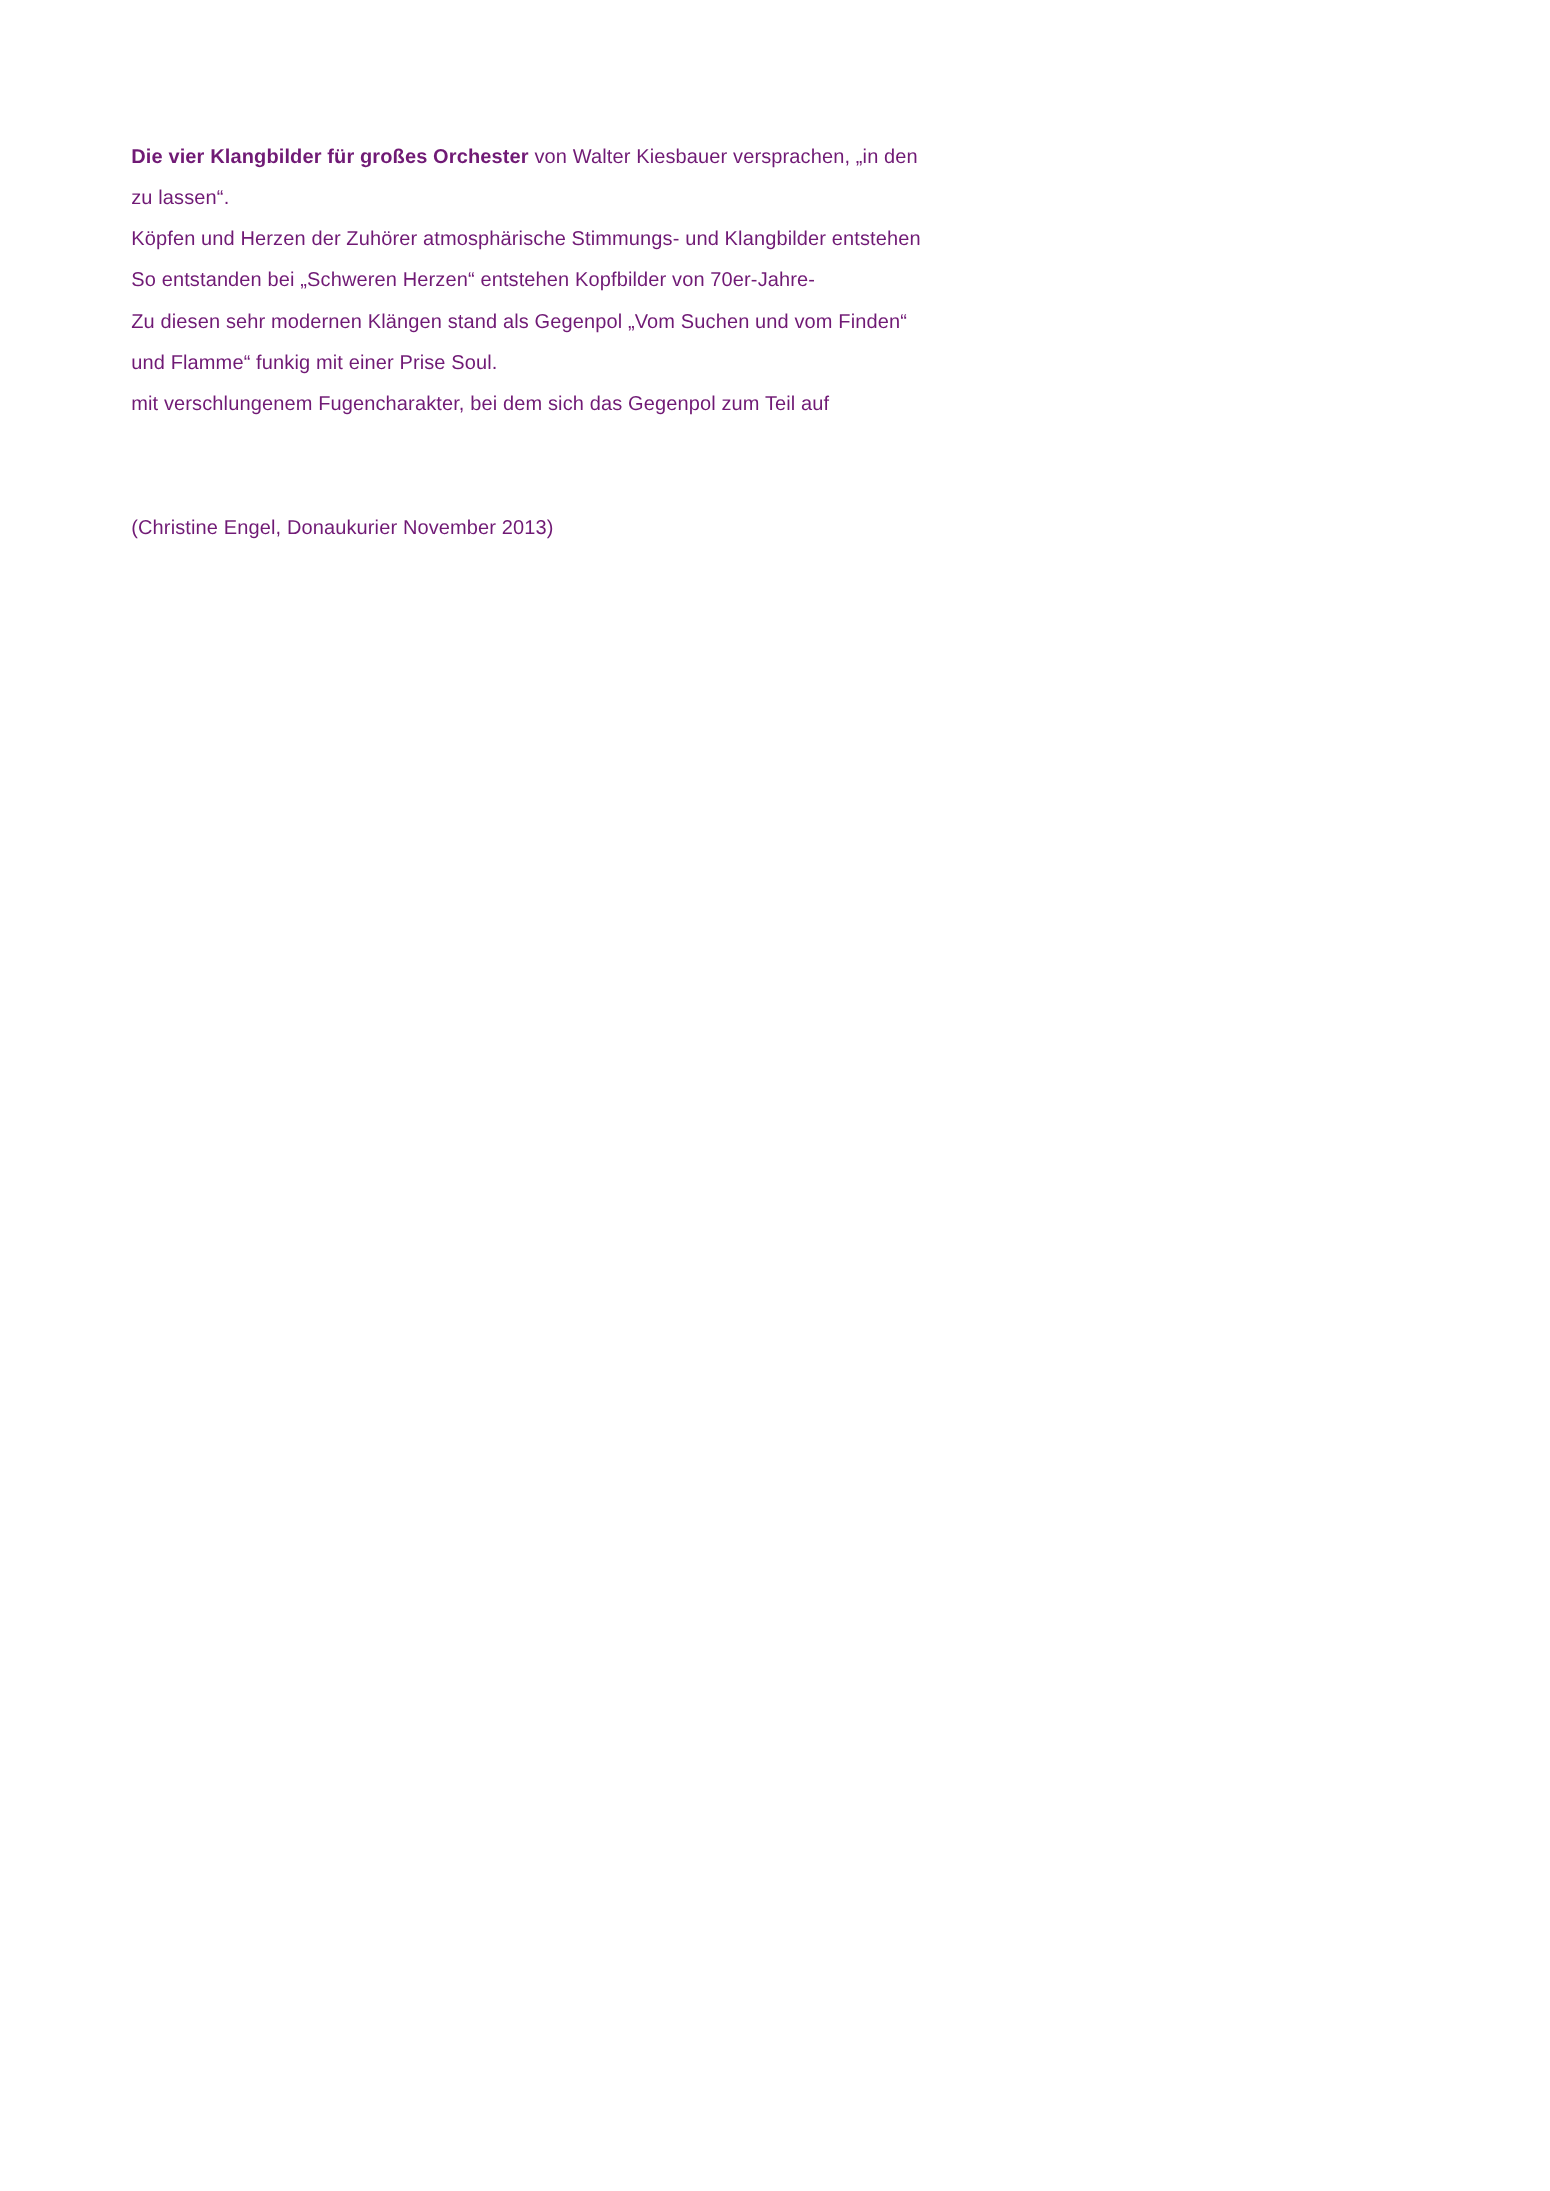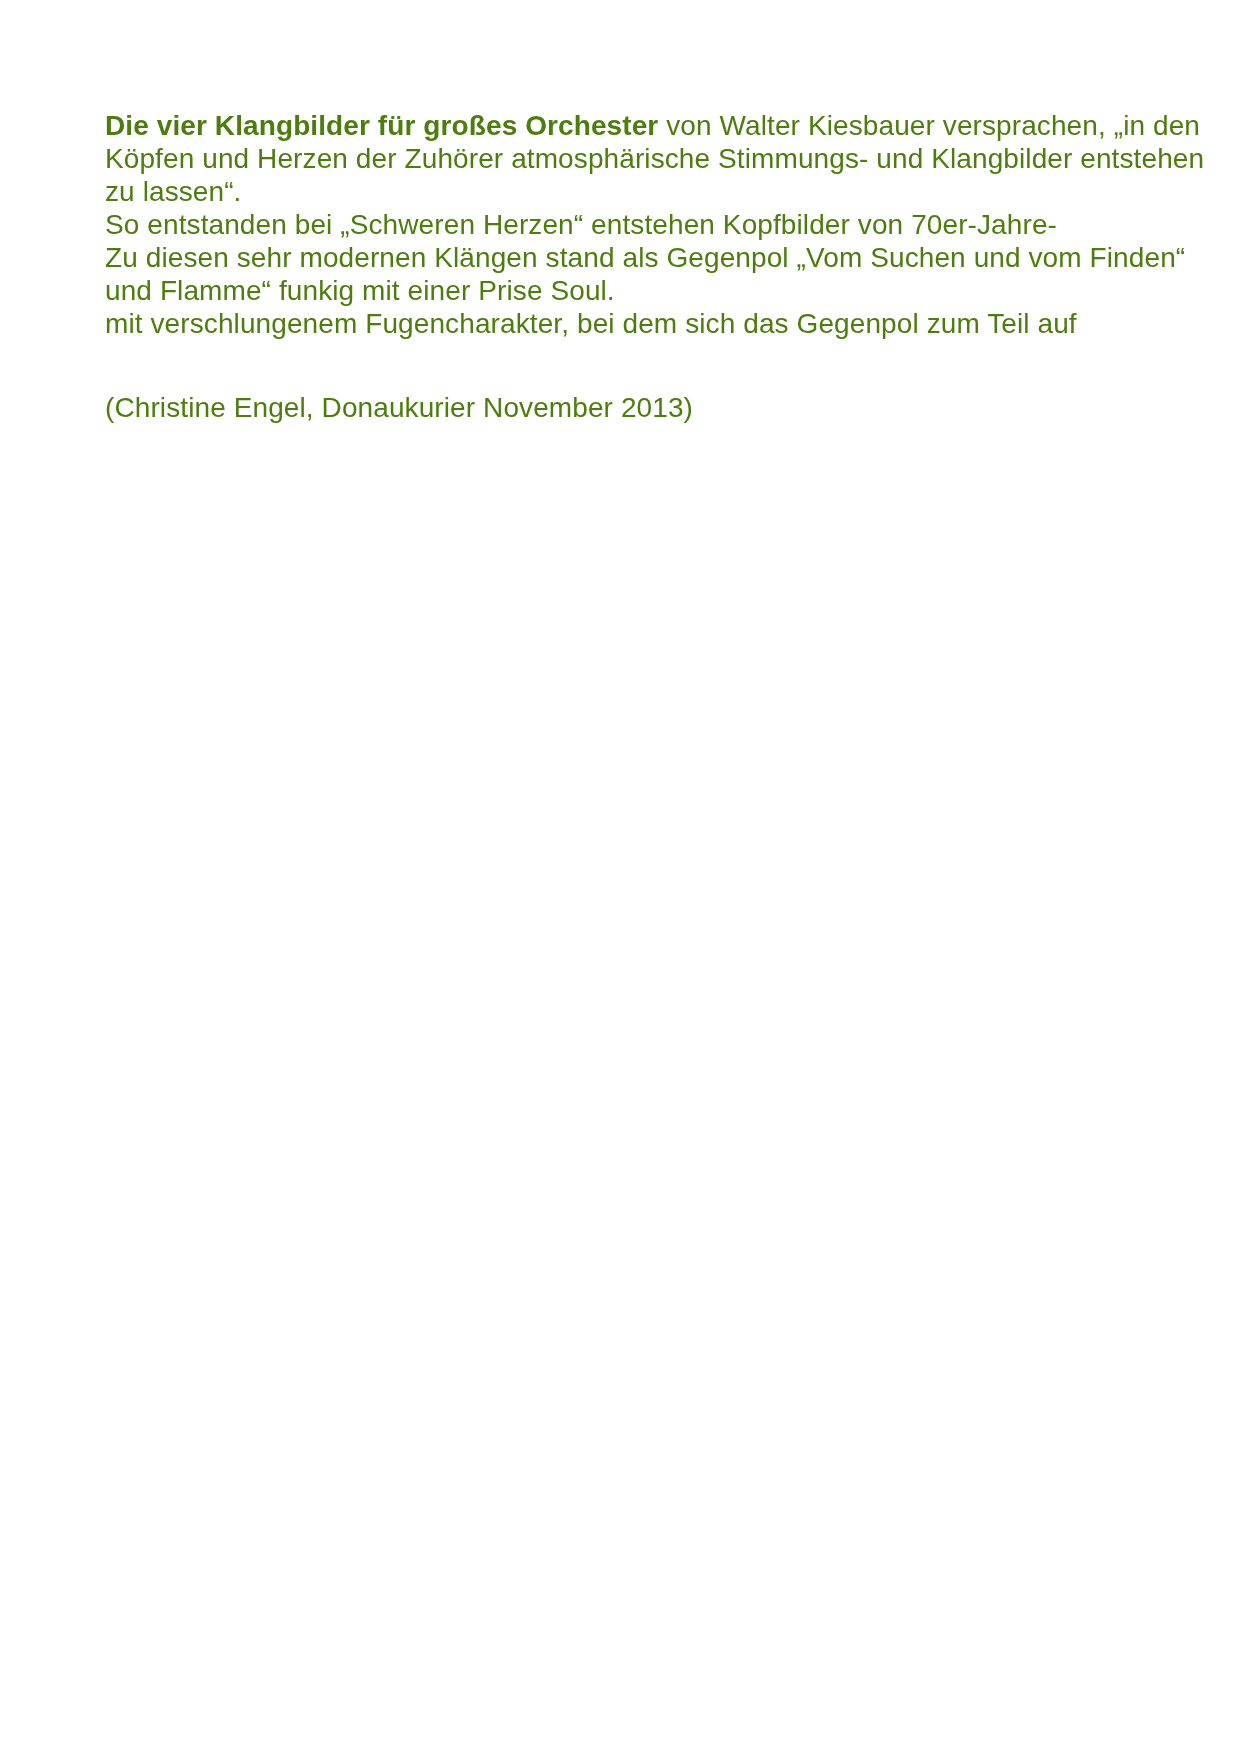--- a/index.html
+++ b/index.html
@@ -21,47 +21,47 @@
       top: 0;
       width: 1240px;
       height: 1753px;
       background: #ffffff;
     }
     .page-content {
       position: absolute;
       left: 105px;
       top: 109px;
       width: 1030px;
-      color: #4d7c0f;
-      font-size: 28px;
+      color: #701a75;
+      font-size: 16px;
       line-height: 33px;
       letter-spacing: 0.1px;
     }
     .text-line {
       white-space: pre;   
       margin: 0;
       padding: 0;
     }
     .lead-bold {
       font-weight: bold;
     }
     .attribution {
-      margin-top: 51px;   
+      margin-top: 66px;   
     }
   </style>
 </head>
 <body>
 
 <div class="page">
   <main class="page-content">
 
     <div class="text-line"><strong class="lead-bold">Die vier Klangbilder für großes Orchester</strong><span> von Walter Kiesbauer versprachen, „in den</span></div>
 
+    <div class="text-line">zu lassen“.</div>
     <div class="text-line">Köpfen und Herzen der Zuhörer atmosphärische Stimmungs- und Klangbilder entstehen</div>
-    <div class="text-line">zu lassen“.</div>
     <div class="text-line">So entstanden bei „Schweren Herzen“ entstehen Kopfbilder von 70er-Jahre-</div>
     <div class="text-line">Zu diesen sehr modernen Klängen stand als Gegenpol „Vom Suchen und vom Finden“</div>
     <div class="text-line">und Flamme“ funkig mit einer Prise Soul.</div>
     <div class="text-line">mit verschlungenem Fugencharakter, bei dem sich das Gegenpol zum Teil auf</div>
 
     <div class="text-line attribution">(Christine Engel, Donaukurier November 2013)</div>
 
   </main>
 </div>
 

